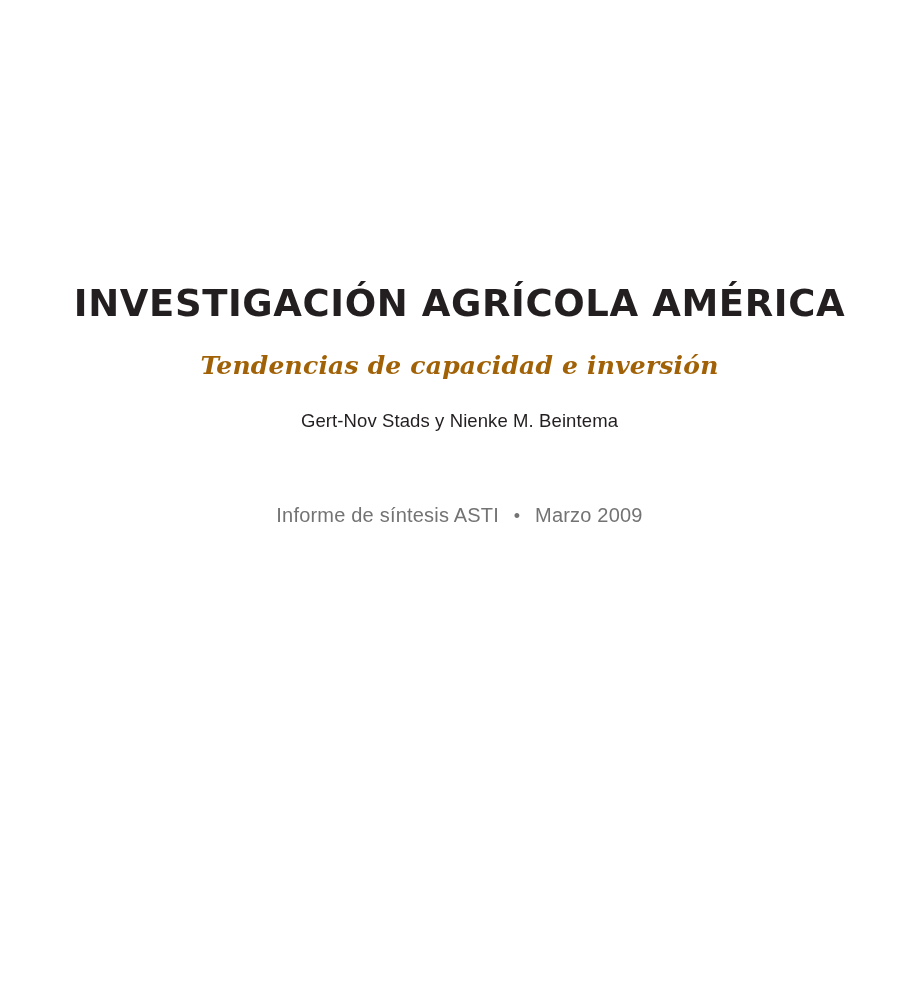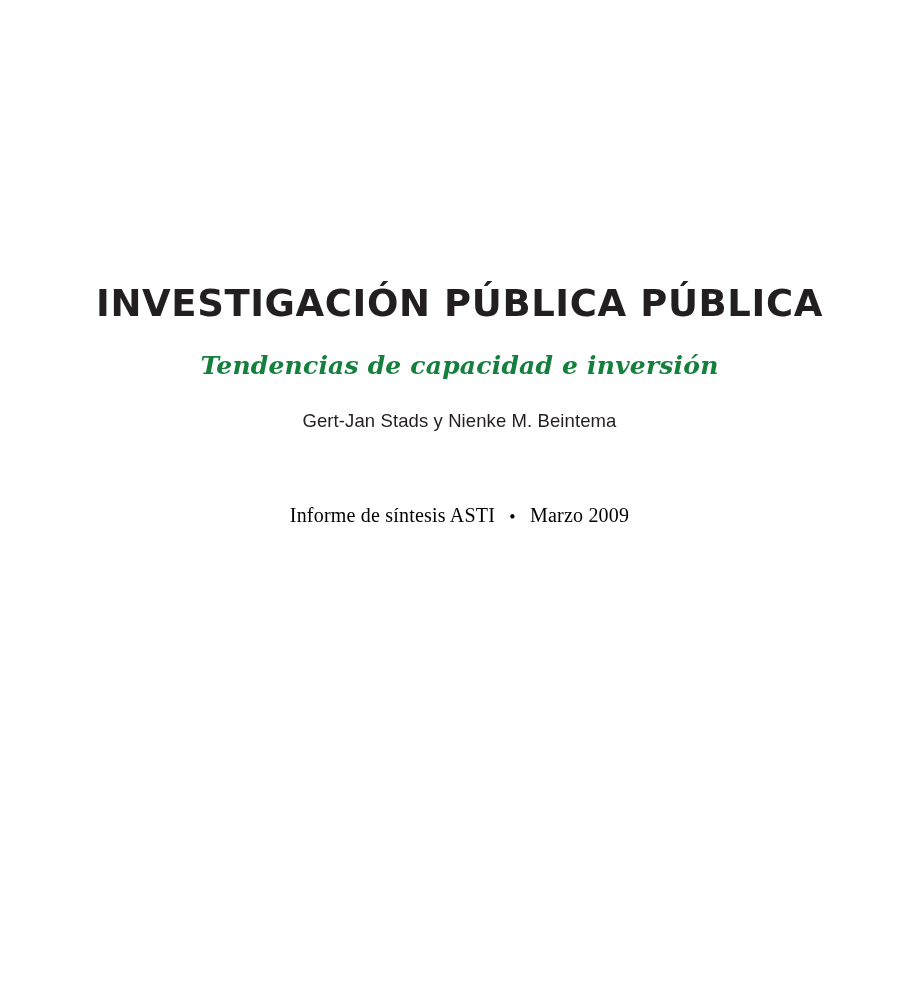--- a/index.html
+++ b/index.html
@@ -41,63 +41,63 @@
   .main-title .line {
     display: block;
     white-space: nowrap;
   }
   .subtitle {
     font-family: "DejaVu Serif", serif;
     font-style: italic;
     font-weight: 700;
     font-size: 25px;
     letter-spacing: 0.2px;
-    color: #15803d;
+    color: #a16207;
     margin: 22px 0 0 0;
   }
   .authors {
     font-family: "Liberation Sans", sans-serif;
     font-weight: 400;
     font-size: 18.5px;
     letter-spacing: 0.1px;
     color: #231f20;
     margin: 30px 0 0 0;
   }
   .series-line {
-    font-family: Liberation Serif, serif;
+    font-family: Liberation Sans, sans-serif;
     font-weight: 400;
     font-size: 20px;
     letter-spacing: 0.2px;
-    color: #000000;
+    color: #737373;
     margin: 72px 0 0 0;
   }
   .series-line .sep {
     display: inline-block;
     padding: 0 9px;
     font-size: 18px;
     vertical-align: middle;
   }
   .series-line .part {
     display: inline;
   }
 </style>
 </head>
 <body>
 
 <div class="page">
 
   <div class="title-block">
 
     <h1 class="main-title">
-      <span class="line">INVESTIGACIÓN PÚBLICA PÚBLICA</span>
+      <span class="line">INVESTIGACIÓN AGRÍCOLA AMÉRICA</span>
     </h1>
 
     <div class="subtitle">Tendencias de capacidad e inversión</div>
 
-    <div class="authors">Gert-Jan Stads y Nienke M. Beintema</div>
+    <div class="authors">Gert-Nov Stads y Nienke M. Beintema</div>
 
     <div class="series-line">
       <span class="part">Informe de síntesis ASTI</span>
       <span class="sep">•</span>
       <span class="part">Marzo 2009</span>
     </div>
 
   </div>
 
 </div>

